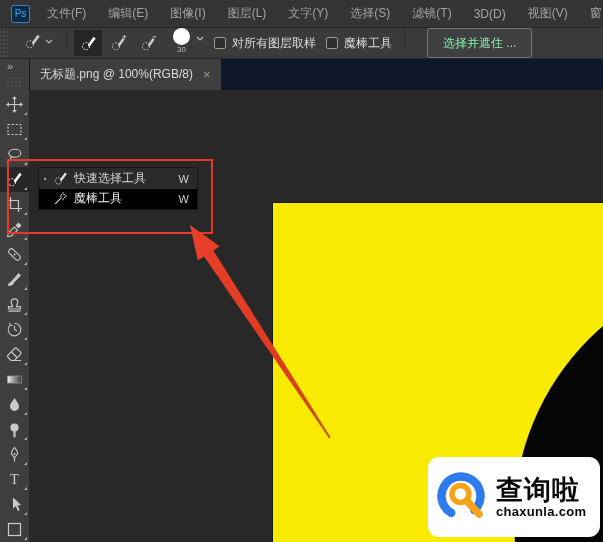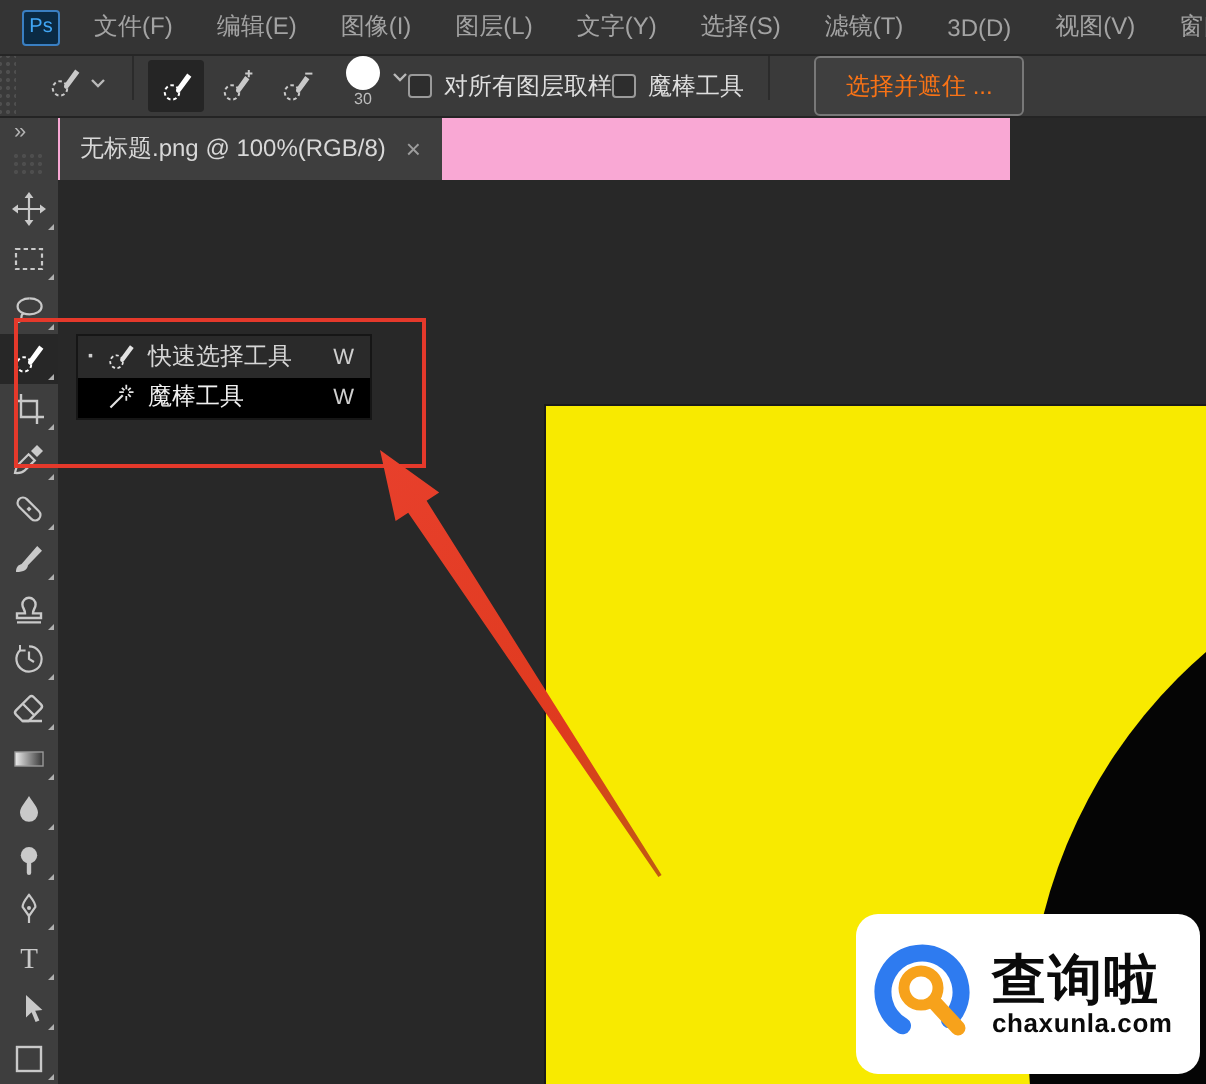--- a/index.html
+++ b/index.html
@@ -43,34 +43,34 @@
   .mode-btn { width:28px; margin:0 1px; }
   .mode-btn.active { background:#252525; color:#fff; }
   .ticon, .ticon svg { width:17px; height:17px; display:block; }
   .chev { width:8px; height:5px; display:block; color:#b9b9b9; }
   .chev svg { width:8px; height:5px; display:block; }
   .brush-picker { display:flex; align-items:flex-start; margin-left:10px; gap:6px; flex:0 0 auto; }
   .brush-col { display:flex; flex-direction:column; align-items:center; }
   .brush-circle { width:17px; height:17px; border-radius:50%; background:#fff; }
   .brush-size { font-size:8px; color:#bdbdbd; margin-top:1px; line-height:8px; }
   .brush-chev { margin-top:8px; }
-  .chk-group { display:flex; align-items:center; margin-left:0; flex:0 0 auto; }
+  .chk-group { display:flex; align-items:center; margin-left:10px; flex:0 0 auto; }
   .checkbox {
     width:12px; height:12px; background:#2d2d2d; border:1px solid #9a9a9a;
     border-radius:2px; margin-right:6px; flex:0 0 auto;
   }
   .chk-label { font-size:12px; color:#dedede; }
   .mask-btn {
-    margin-left:16px; padding:3px 15px; font-size:12px; color:#f97316;
+    margin-left:16px; padding:3px 15px; font-size:12px; color:#86efac;
     background:#3f3f3f; border:1px solid #787878; border-radius:3px; flex:0 0 auto;
   }
   
   .tabbar {
-    position:absolute; left:29px; top:59px; width:476px; height:31px;
-    background:#f9a8d4; display:flex; align-items:stretch; z-index:5;
+    position:absolute; left:29px; top:59px; width:574px; height:31px;
+    background:#0f172a; display:flex; align-items:stretch; z-index:5;
   }
   .doc-tab {
     margin-left:1px; padding:0 10px; background:#3e3e3e;
     display:flex; align-items:center; gap:10px;
   }
   .tab-title { font-size:12px; color:#d8d8d8; }
   .tab-close { font-size:13px; color:#9d9d9d; line-height:1; }
   
   .toolbar {
     position:absolute; left:0; top:59px; width:29px; height:483px;
@@ -105,21 +105,21 @@
     position:absolute; left:428px; top:457px; width:172px; height:80px;
     background:#ffffff; border-radius:11px; z-index:20;
     display:flex; align-items:center; padding:4px 6px 4px 6px;
   }
   .wm-icon, .wm-icon svg { width:60px; height:60px; flex:0 0 auto; display:block; }
   .wm-text { margin-left:2px; display:flex; flex-direction:column; }
   .wm-title { font-size:27px; font-weight:bold; color:#0a0a0a; letter-spacing:1px; line-height:30px; white-space:nowrap; }
   .wm-domain { font-size:13px; font-weight:bold; color:#0a0a0a; line-height:14px; letter-spacing:.3px; }
   
   .flyout {
-    position:absolute; left:38px; top:167px; width:148px; height:43px;
+    position:absolute; left:38px; top:167px; width:160px; height:43px;
     background:#2a2a2a; border:1px solid #161616; z-index:35;
     display:flex; flex-direction:column; justify-content:center;
   }
   .flyout-row {
     height:20px; display:flex; align-items:center; padding:0 8px 0 5px;
     color:#d6d6d6; font-size:12px; white-space:nowrap;
   }
   .flyout-row.highlighted { background:#000000; color:#f0f0f0; }
   .fo-marker { width:9px; font-size:7px; color:#cfcfcf; flex:0 0 auto; }
   .fo-icon, .fo-icon svg { width:15px; height:15px; flex:0 0 auto; display:block; color:#e3e3e3; }

